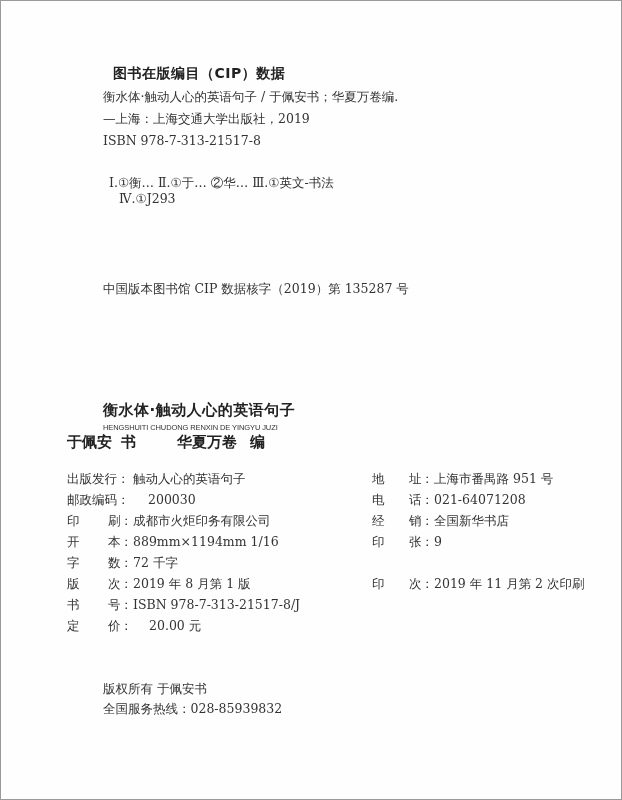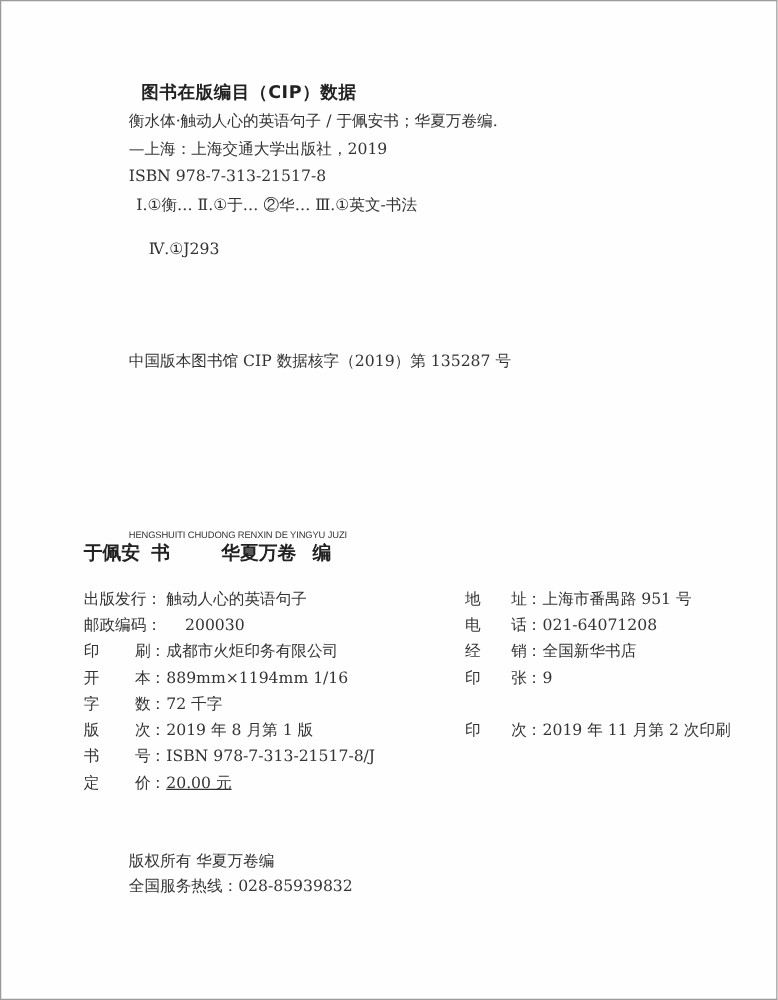--- a/index.html
+++ b/index.html
@@ -39,24 +39,25 @@
   </style>
 </head>
 <body>
 
 <div class="page">
 
   <div class="abs cip-title">图书在版编目（CIP）数据</div>
   <div class="abs cip-line" style="top:88px;">衡水体·触动人心的英语句子 / 于佩安书；华夏万卷编.</div>
   <div class="abs cip-line" style="top:110px;">—上海：上海交通大学出版社，2019</div>
   <div class="abs cip-line" style="top:132px;">ISBN  978-7-313-21517-8</div>
-  <div class="abs cip-line" style="top:155px; left:72px;">Ⅰ.①衡…    Ⅱ.①于… ②华…  Ⅲ.①英文-书法</div>
+  <div class="abs cip-line" style="top:174px; left:72px;">Ⅰ.①衡…    Ⅱ.①于… ②华…  Ⅲ.①英文-书法</div>
   <div class="abs cip-line" style="top:190px; left:82px;">Ⅳ.①J293</div>
   <div class="abs cip-line" style="top:233px;margin-top:47px;">中国版本图书馆 CIP 数据核字（2019）第 135287 号</div>
 
+  <div class="abs book-title">衡水体·触动人心的英语句子</div>
   <div class="abs pinyin">HENGSHUITI CHUDONG RENXIN DE YINGYU  JUZI</div>
   <div class="abs authors">
     <span style="left:0;">于佩安</span>
     <span style="left:54px;">书</span>
     <span style="left:110px;">华夏万卷</span>
     <span style="left:183px;">编</span>
   </div>
 
   <div class="row" style="left:66px; top:470px;">
     <span class="lab1" style="left:0;">出版发行</span>
@@ -95,21 +96,21 @@
   <div class="row" style="left:66px; top:596px;">
     <span class="lab1" style="left:0;">书</span>
     <span class="lab2" style="left:41px;">号</span>
     <span class="colon" style="left:53px;">：</span>
     <span class="val" style="left:66px;">ISBN  978-7-313-21517-8/J</span>
   </div>
   <div class="row" style="left:66px; top:617px;">
     <span class="lab1" style="left:0;">定</span>
     <span class="lab2" style="left:41px;">价</span>
     <span class="colon" style="left:53px;">：</span>
-    <span class="val" style="left:66px;text-decoration:underline;">20.00 元</span>
+    <span class="val" style="left:82px;">20.00 元</span>
   </div>
 
   <div class="row" style="left:371px; top:470px;">
     <span class="lab1" style="left:0;">地</span>
     <span class="lab2" style="left:37px;">址</span>
     <span class="colon" style="left:49px;">：</span>
     <span class="val" style="left:62px;text-align:right;">上海市番禺路 951 号</span>
   </div>
   <div class="row" style="left:371px; top:491px;">
     <span class="lab1" style="left:0;">电</span>
@@ -129,15 +130,15 @@
     <span class="colon" style="left:49px;">：</span>
     <span class="val" style="left:62px;">9</span>
   </div>
   <div class="row" style="left:371px; top:575px;">
     <span class="lab1" style="left:0;">印</span>
     <span class="lab2" style="left:37px;">次</span>
     <span class="colon" style="left:49px;">：</span>
     <span class="val" style="left:62px;">2019 年 11 月第 2 次印刷</span>
   </div>
 
-  <div class="abs footer-line" style="top:680px;">版权所有    华夏万卷编</div>
+  <div class="abs footer-line" style="top:680px;">版权所有    于佩安书</div>
   <div class="abs footer-line" style="top:700px;">全国服务热线：028-85939832</div>
 </div>
 
 </body></html>

